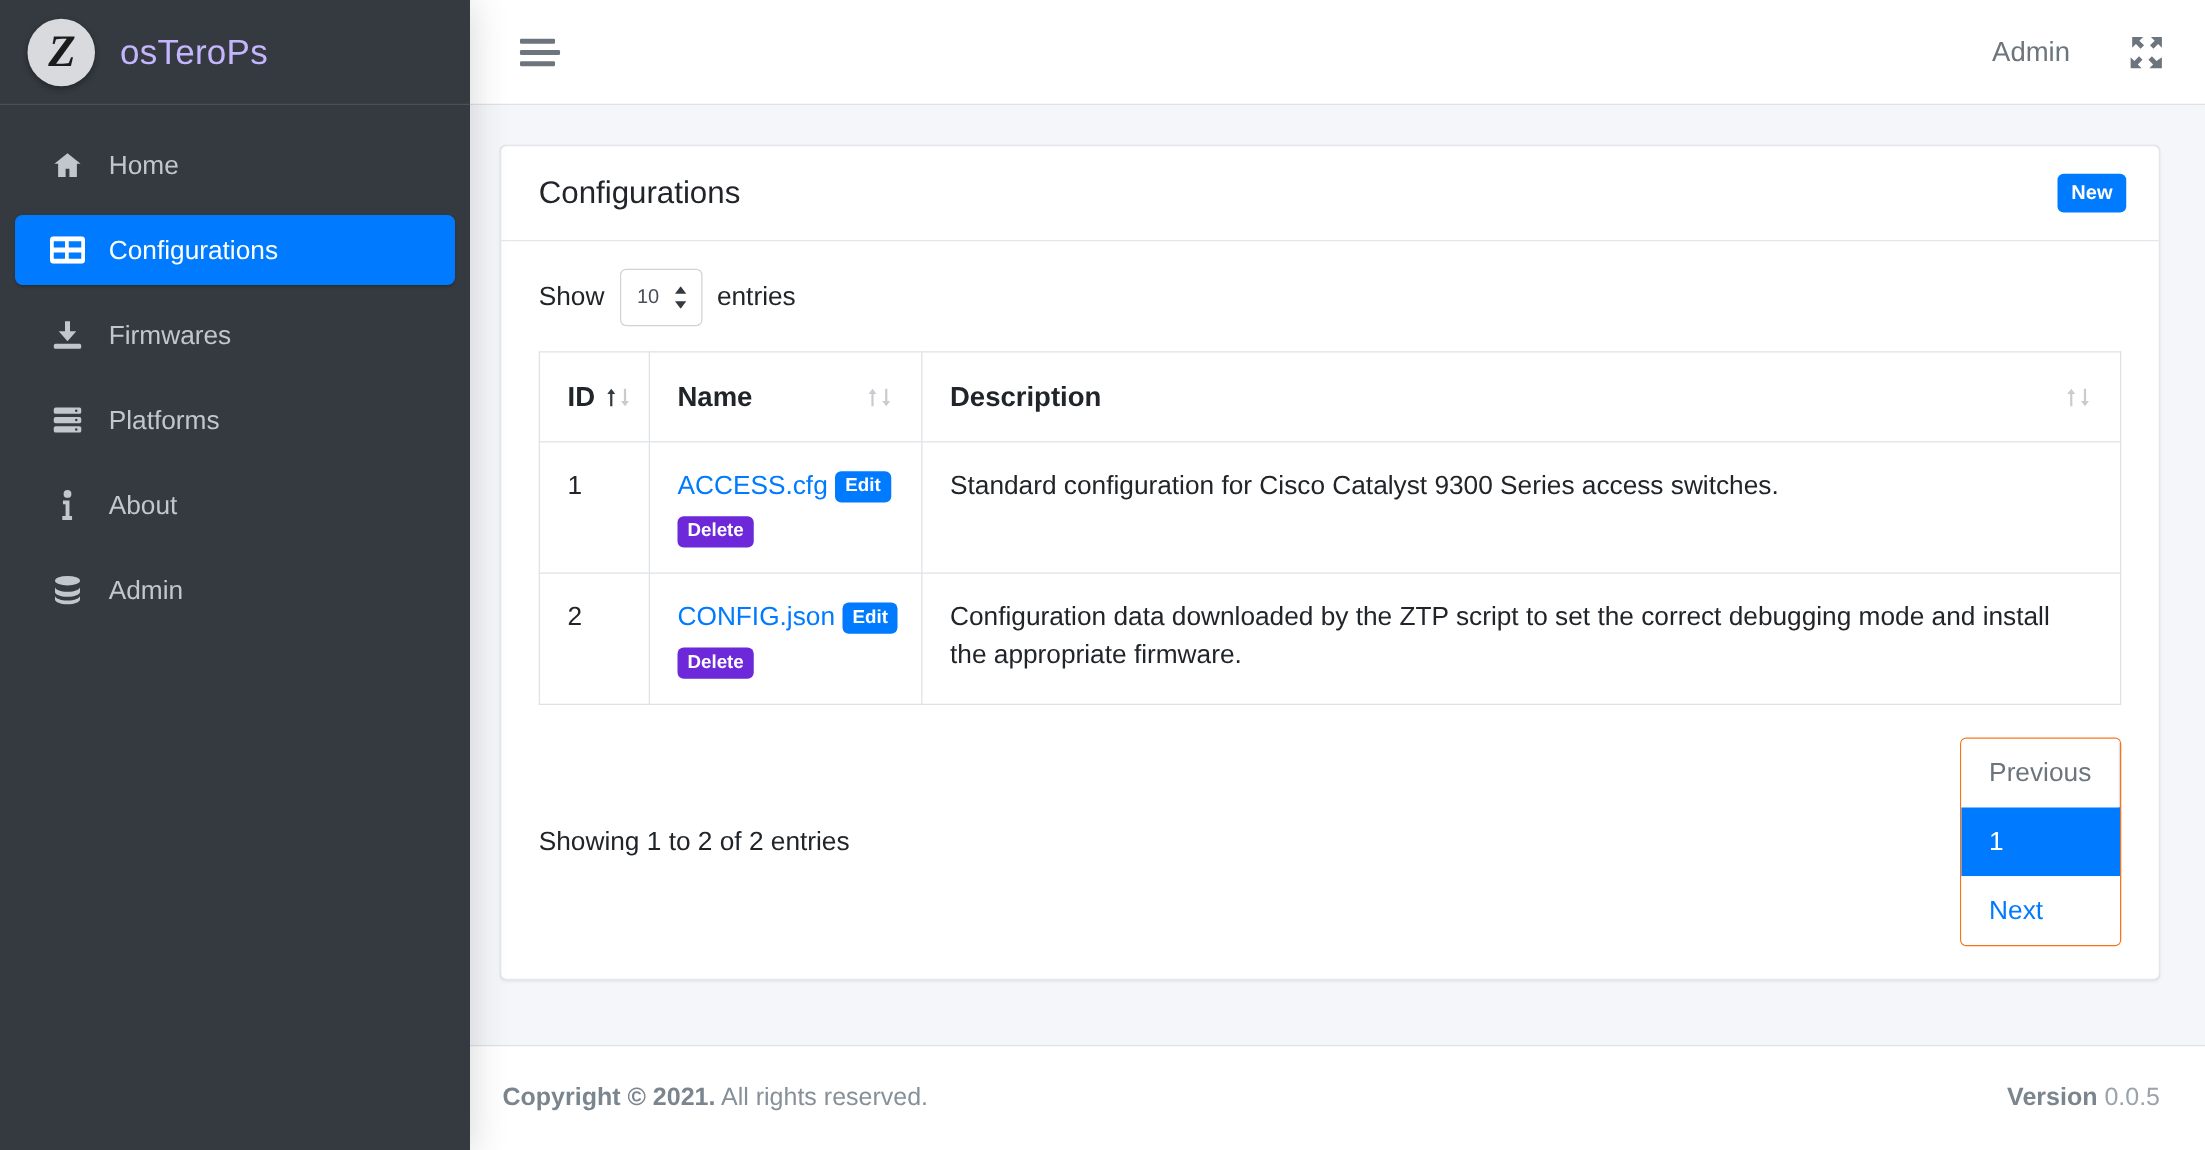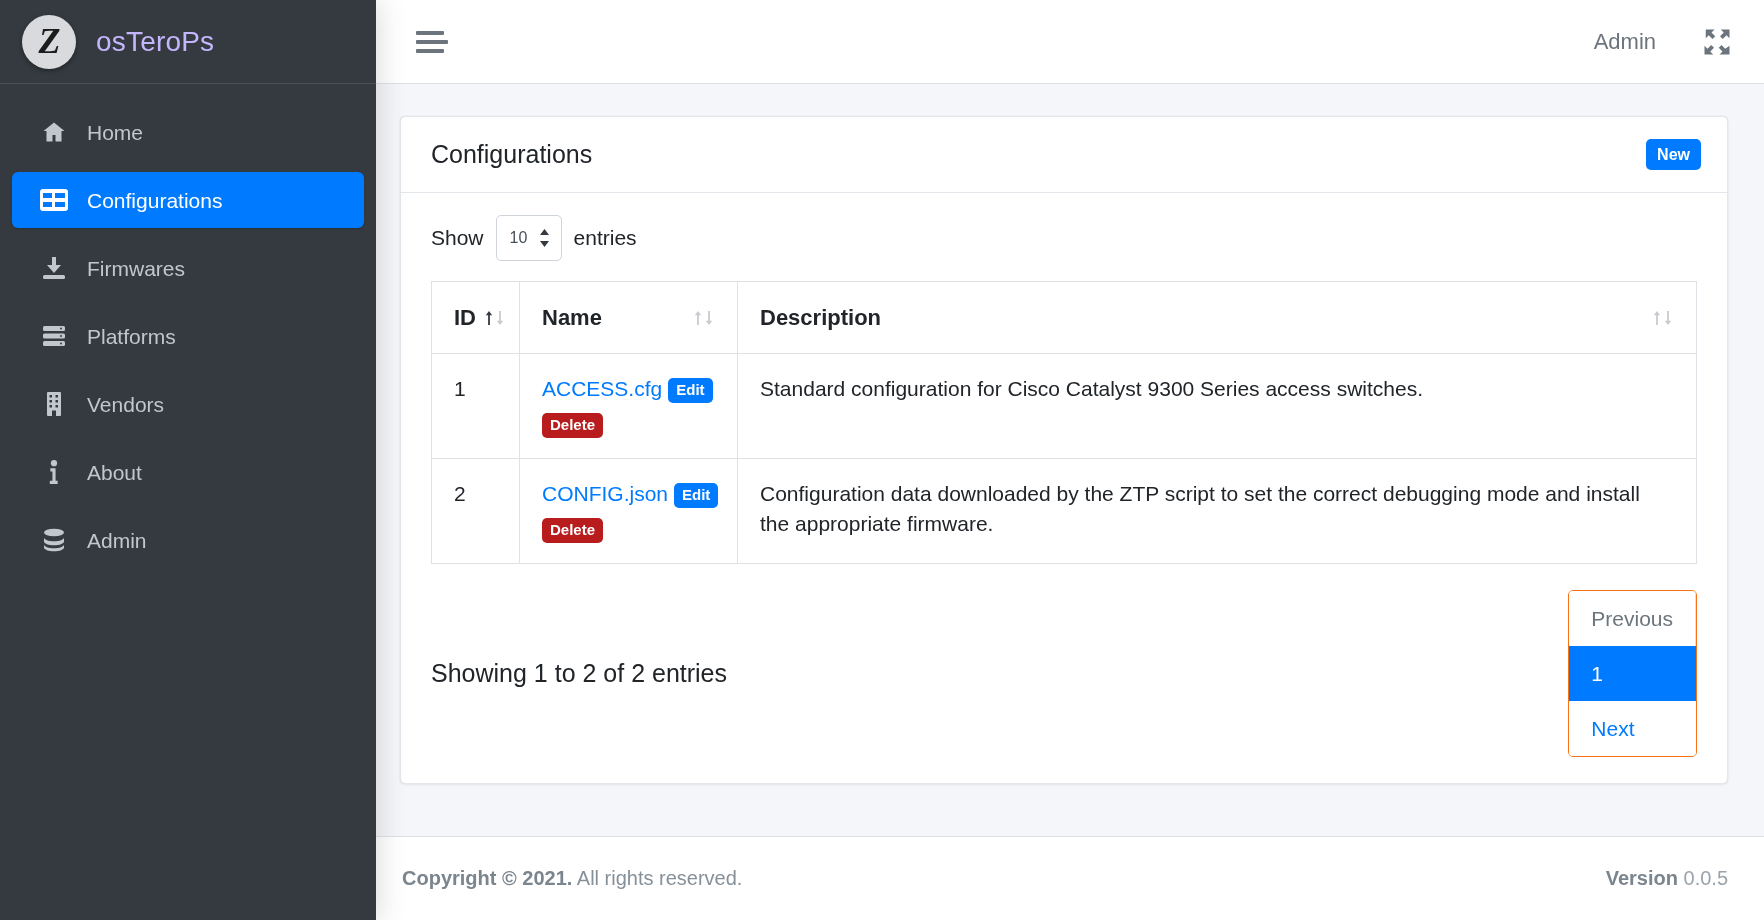--- a/index.html
+++ b/index.html
@@ -245,30 +245,30 @@
     border-radius: 5px;
     color: #fff;
     font-size: 15px;
     font-weight: bold;
     padding: 4px 8px;
     line-height: 1.1;
     cursor: pointer;
     vertical-align: middle;
   }
   .badge-edit { background: #007bff; margin-left: 6px; }
-  .badge-delete { background: #b91c1c; margin-top: 9px; }
+  .badge-delete { background: #6d28d9; margin-top: 9px; }
   .name-cell { white-space: nowrap; }
 
   .dt-footer {
     display: flex;
     align-items: center;
     justify-content: space-between;
     margin-top: 26px;
   }
-  .dt-info { font-size: 25px; color: #212529; }
+  .dt-info { font-size: 21px; color: #212529; }
   .pagination {
     display: flex;
     border: 1px solid #f97316;
     border-radius: 5px;
     overflow: hidden;
     flex-direction: column;
   }
   .page-link {
     padding: 15px 22px;
     font-size: 21px;
@@ -354,35 +354,20 @@
             <rect x="1" y="8.5" width="22" height="5" rx="1.5"></rect>
             <rect x="1" y="16" width="22" height="5" rx="1.5"></rect>
             <circle cx="19" cy="3.5" r="1" fill="#343a40"></circle>
             <circle cx="19" cy="11" r="1" fill="#343a40"></circle>
             <circle cx="19" cy="18.5" r="1" fill="#343a40"></circle>
           </svg>
         </span>
         <span class="nav-label">Platforms</span>
       </a>
 
-      <a class="nav-item">
-        <span class="nav-icon">
-          <svg width="20" height="24" viewBox="0 0 16 24" fill="#c2c7cd">
-            <rect x="1" y="0" width="14" height="24" rx="1"></rect>
-            <rect x="3.5" y="3" width="2.5" height="2.5" fill="#343a40"></rect>
-            <rect x="9.5" y="3" width="2.5" height="2.5" fill="#343a40"></rect>
-            <rect x="3.5" y="8" width="2.5" height="2.5" fill="#343a40"></rect>
-            <rect x="9.5" y="8" width="2.5" height="2.5" fill="#343a40"></rect>
-            <rect x="3.5" y="13" width="2.5" height="2.5" fill="#343a40"></rect>
-            <rect x="9.5" y="13" width="2.5" height="2.5" fill="#343a40"></rect>
-            <rect x="6" y="18.5" width="4" height="5.5" fill="#343a40"></rect>
-          </svg>
-        </span>
-        <span class="nav-label">Vendors</span>
-      </a>
 
 
       <a class="nav-item">
         <span class="nav-icon">
           <svg width="12" height="25" viewBox="0 0 10 24" fill="#c2c7cd">
             <circle cx="5" cy="3" r="3"></circle>
             <path d="M1.5 8h5v12h2v3H1v-3h2.5V11H1.5V8z"></path>
           </svg>
         </span>
         <span class="nav-label">About</span>

